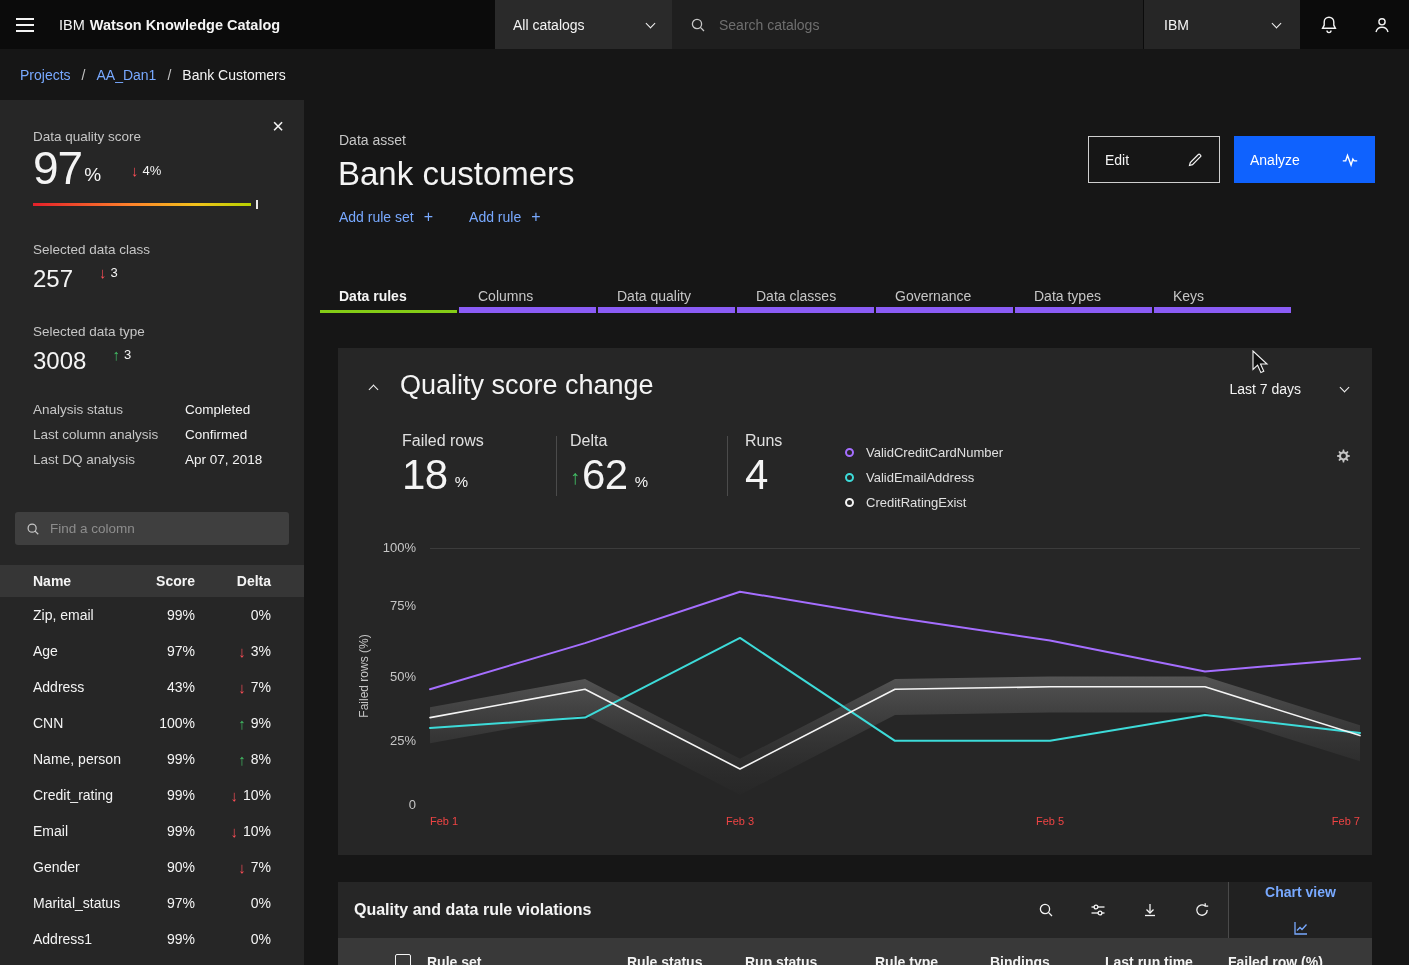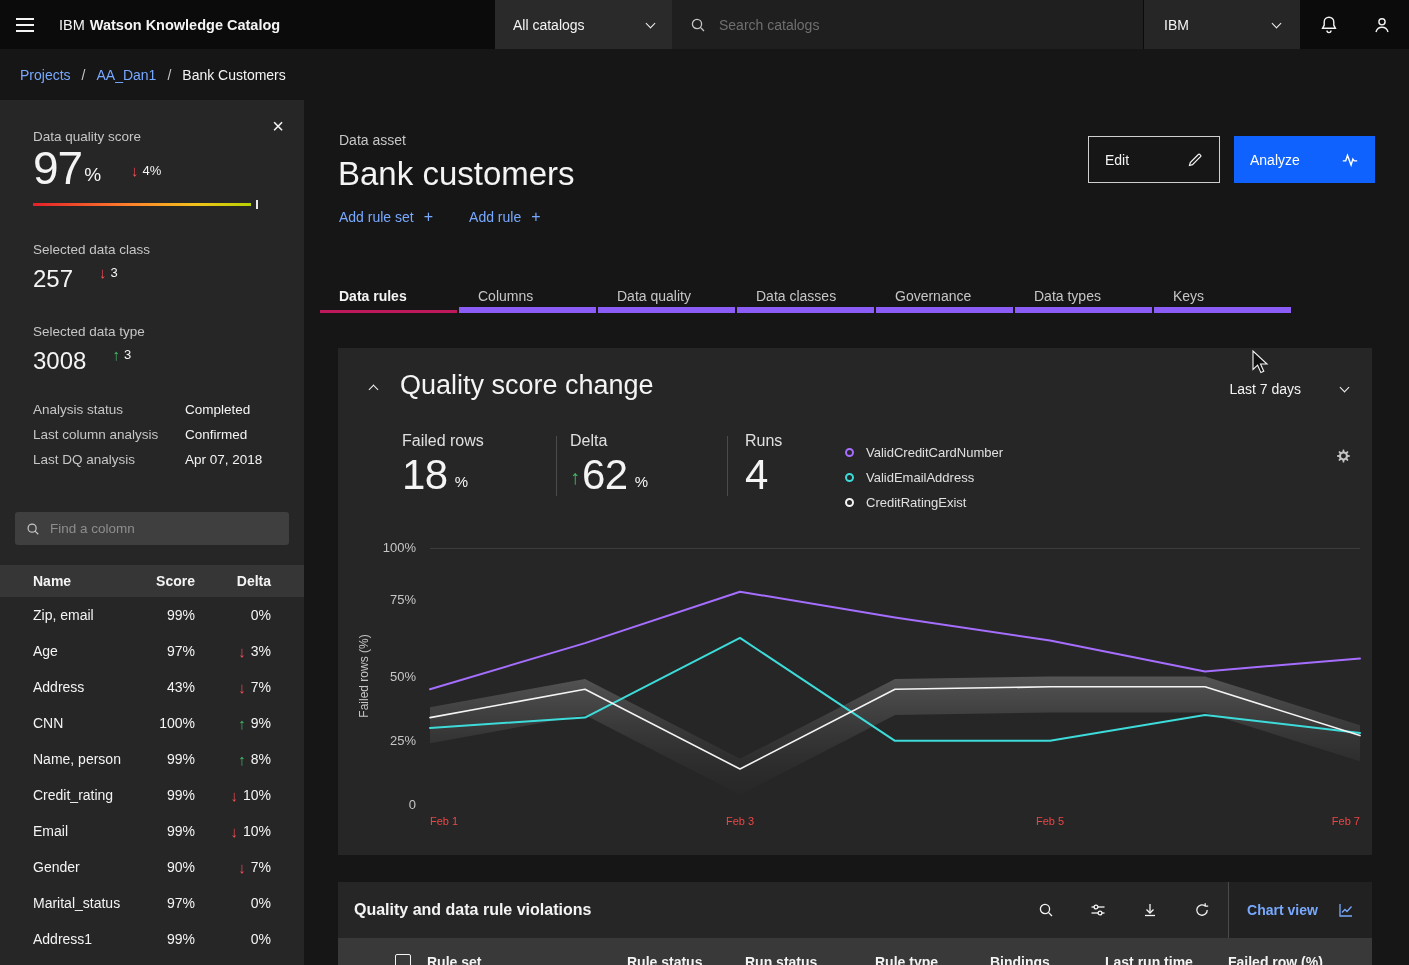--- a/index.html
+++ b/index.html
@@ -84,21 +84,21 @@
 .add-links{position:absolute;left:35px;top:109px;display:flex;gap:36px;}
 .add-link{display:flex;gap:10px;align-items:center;color:#78a9ff;font-size:14px;cursor:pointer;background:transparent;border:0;font-family:inherit;}
 .plus{font-size:16px;line-height:1;}
 .btn-edit{position:absolute;left:784px;top:36px;width:132px;height:47px;background:transparent;border:1px solid #cfcfcf;
   color:#f4f4f4;font-size:14px;font-family:inherit;display:flex;align-items:center;justify-content:space-between;padding:0 16px;cursor:pointer;}
 .btn-analyze{position:absolute;left:930px;top:36px;width:141px;height:47px;background:#0f62fe;border:0;
   color:#ffffff;font-size:14px;font-family:inherit;display:flex;align-items:center;justify-content:space-between;padding:0 16px;cursor:pointer;}
 .tabbar{position:absolute;left:16px;top:180px;display:flex;}
 .tab{width:137px;margin-right:2px;height:33px;border-bottom:6px solid #8b5cf6;cursor:pointer;}
 .tab .tab-label{display:block;padding:8px 0 0 19px;font-size:14px;color:#c6c6c6;white-space:nowrap;}
-.tab.active{border-bottom:3px solid #be185d;}
+.tab.active{border-bottom:3px solid #84cc16;}
 .tab.active .tab-label{color:#f4f4f4;font-weight:700;}
 
 
 .qcard{position:absolute;left:34px;top:248px;width:1034px;height:507px;background:#262626;}
 .qcard-collapse{position:absolute;left:22px;top:27px;width:26px;height:26px;background:transparent;border:0;
   display:flex;align-items:center;justify-content:center;cursor:pointer;}
 .qcard-title{position:absolute;left:62px;top:22px;font-size:27px;font-weight:400;color:#f4f4f4;}
 .qcard-range{position:absolute;top:33px;right:24px;display:flex;align-items:center;gap:40px;background:transparent;border:0;
   color:#f4f4f4;font-size:14px;font-family:inherit;cursor:pointer;}
 .stat{position:absolute;top:84px;}
@@ -124,21 +124,21 @@
 .gridline-top{position:absolute;left:92px;top:200px;width:930px;height:1px;background:#3c3c3c;}
 .chart-svg{position:absolute;left:92px;top:200px;overflow:visible;display:block;}
 .xtick{position:absolute;top:467px;font-size:11px;color:#ef4444;white-space:nowrap;}
 
 
 .vcard{position:absolute;left:34px;top:782px;width:1034px;height:140px;background:#262626;}
 .vcard-title{position:absolute;left:16px;top:0;height:56px;line-height:56px;font-size:16px;font-weight:700;color:#f4f4f4;}
 .vtoolbar{position:absolute;right:0;top:0;height:56px;display:flex;align-items:stretch;}
 .vtool-btn{width:52px;border:0;background:transparent;display:flex;align-items:center;justify-content:center;cursor:pointer;}
 .vchartview{width:144px;border:0;border-left:1px solid #4a4a4a;background:#212121;
-  display:flex;align-items:center;justify-content:center;gap:20px;color:#78a9ff;font-size:14px;font-weight:700;font-family:inherit;cursor:pointer;}
+  display:flex;align-items:center;justify-content:center;gap:20px;color:#78a9ff;font-size:14px;font-weight:700;font-family:inherit;cursor:pointer;flex-direction:column;}
 .vtable-head{position:absolute;left:0;top:56px;width:1034px;height:48px;background:#393939;display:flex;align-items:center;}
 .vcheckbox{width:16px;height:16px;border:1.5px solid #f4f4f4;border-radius:2px;margin-left:57px;flex:none;cursor:pointer;background:transparent;}
 .vh-cell{font-weight:700;font-size:14px;flex:none;color:#f4f4f4;cursor:pointer;}
 .vh-first{margin-left:16px;}
 
 
 .cursor{position:absolute;left:1252px;top:350px;z-index:99;pointer-events:none;}
 </style>
 </head>
 <body>
@@ -440,21 +440,21 @@
 
     <button class="gear-btn">
       <svg width="18" height="18" viewBox="0 0 16 16" fill="#c6c6c6">
         <path d="M15 8.6V7.4l-1.8-.3a5.3 5.3 0 0 0-.5-1.2l1.1-1.5-.9-.9-1.5 1.1a5.3 5.3 0 0 0-1.2-.5L9.9 2.3H8.7L8.4 4.1a5.3 5.3 0 0 0-1.2.5L5.7 3.5l-.9.9 1.1 1.5a5.3 5.3 0 0 0-.5 1.2L3.6 7.4v1.2l1.8.3c.1.4.3.8.5 1.2l-1.1 1.5.9.9 1.5-1.1c.4.2.8.4 1.2.5l.3 1.8h1.2l.3-1.8c.4-.1.8-.3 1.2-.5l1.5 1.1.9-.9-1.1-1.5c.2-.4.4-.8.5-1.2zM9.3 10.2a2.2 2.2 0 1 1 0-4.4 2.2 2.2 0 0 1 0 4.4z"></path>
       </svg>
     </button>
 
     <div class="ylabel">Failed rows (%)</div>
     <div class="yticks">
         <div class="ytick" style="top: 192px;">100%</div>
-        <div class="ytick" style="top: 244px;">75%</div>
+        <div class="ytick" style="top: 250px;">75%</div>
         <div class="ytick" style="top: 320.5px;">50%</div>
         <div class="ytick" style="top: 384.75px;">25%</div>
         <div class="ytick" style="top: 449px;">0</div>
       </div>
     <div class="gridline-top"></div>
     <svg id="chart-svg" class="chart-svg" width="930" height="257" viewBox="0 0 930 257">
         <defs>
           <linearGradient id="bandgrad" x1="0" y1="0" x2="0" y2="1">
             <stop offset="0" stop-color="#8d8d8d" stop-opacity="0.45"></stop>
             <stop offset="1" stop-color="#393939" stop-opacity="0.08"></stop>

